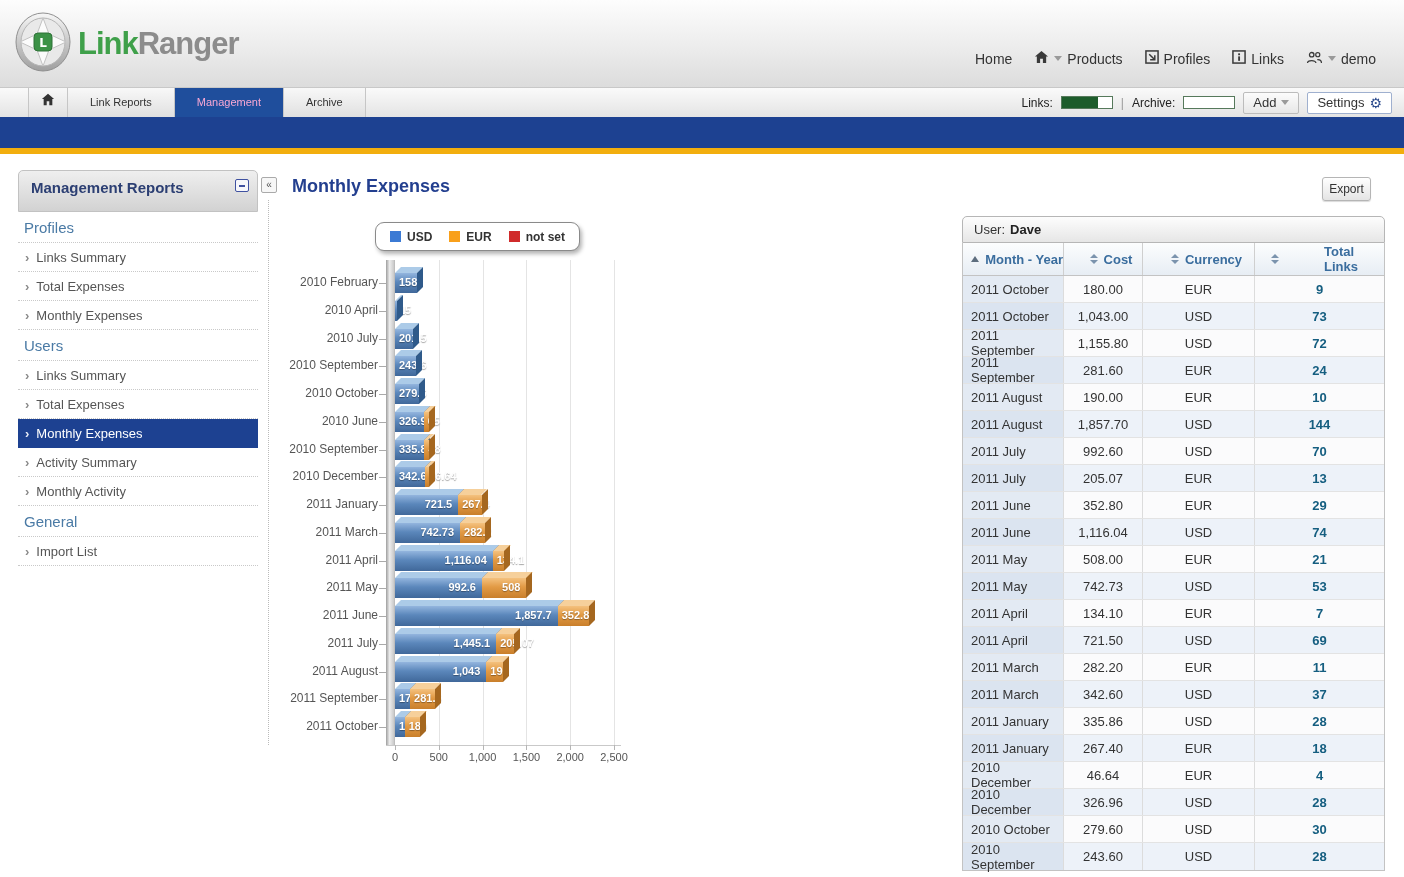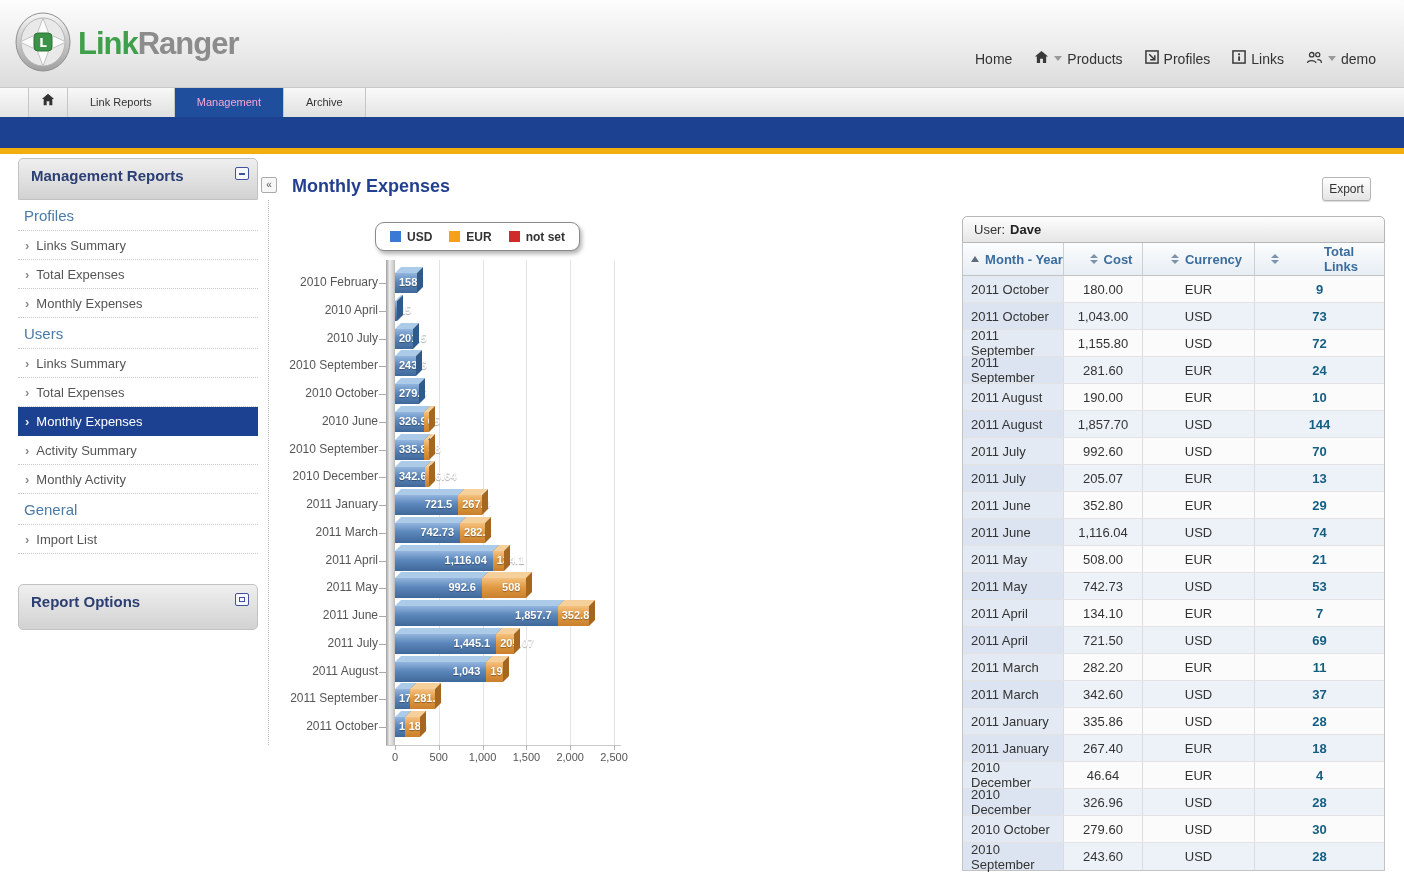--- a/index.html
+++ b/index.html
@@ -36,21 +36,21 @@
     display: flex; align-items: center; gap: 5px; cursor: pointer; }
   .mini-btn.settings { background: #fff; border-color: #9cab cf; border: 1px solid #9fb0cf; }
   .gear { color: #2e4d8f; font-size: 14px; }
 
   
   .band-blue { position: absolute; top: 117px; left: 0; width: 100%; height: 31px; background: #1d4191; }
   .band-yellow { position: absolute; top: 148px; left: 0; width: 100%; height: 6px; background: #f2ae0e; }
 
   
   .side-panel { position: absolute; left: 18px; width: 240px; }
-  .p1 { top: 158px; }
+  .p1 { top: 170px; }
   .p2 { top: 584px; }
   .panel-head { height: 42px; background: linear-gradient(#efefef, #d2d2d2); border: 1px solid #c2c2c2;
     border-radius: 5px 5px 0 0; display: flex; align-items: flex-start; padding: 8px 8px 0 12px;
     font-size: 15px; font-weight: bold; color: #2c3f73; }
   .p2 .panel-head { height: 46px; border-radius: 5px; }
   .win-icon { margin-left: auto; width: 14px; height: 13px; border: 1px solid #3f51a0; border-radius: 2px;
     background: #f6f7fb; position: relative; cursor: pointer; }
   .win-icon.minimize::after { content: ""; position: absolute; left: 3px; right: 3px; top: 5px; height: 2px; background: #3f51a0; }
   .win-icon.restore::after { content: ""; position: absolute; left: 3px; right: 3px; top: 3px; bottom: 3px; border: 1px solid #3f51a0; }
   .side-body { background: #fff; }
@@ -105,21 +105,21 @@
     text-shadow: 0 1px 1px rgba(0,0,0,0.35); }
 
   
   .tbl { position: absolute; left: 962px; top: 216px; width: 423px; }
   .tbl-head { height: 27px; background: linear-gradient(#fdfdfd, #e6e6e6); border: 1px solid #b6b6b6;
     border-radius: 5px 5px 0 0; display: flex; align-items: center; padding: 0 11px; font-size: 13px; color: #333; gap: 5px; }
   .tbl-head b { color: #222; }
   .tbl-cols { display: flex; height: 33px; border: 1px solid #c3c3c3; border-top: none;
     background: linear-gradient(#fcfdfe, #e7edf4); font-size: 13px; font-weight: bold; color: #3a6d9e; }
   .hcell { display: flex; align-items: center; justify-content: center; border-left: 1px solid #cfcfcf; cursor: pointer; padding-left: 16px; }
-  .hcell.c0 { justify-content: center; padding-left: 8px; border-left: none; }
+  .hcell.c0 { justify-content: flex-end; padding-left: 8px; border-left: none; }
   .tbl-body { border: 1px solid #c3c3c3; border-top: none; }
   .trow { display: flex; height: 27px; font-size: 13px; color: #333; border-bottom: 1px solid #e3e3e3; background: #fbfbfc; }
   .trow:last-child { border-bottom: none; }
   .tcell { display: flex; align-items: center; justify-content: center; border-left: 1px solid #dcdcdc; }
   .tcell.c0 { justify-content: flex-start; padding-left: 8px; border-left: none; background: #e3eaf3; }
   .trow.even { background: #edf2f9; }
   .trow.even .tcell.c0 { background: #dbe4f0; }
   .tcell.c3 { font-weight: bold; color: #155e80; }
   .c0 { width: 100px; } .c1 { width: 79px; } .c2 { width: 112px; } .c3 { width: 130px; gap: 39px; }
   .s-up { width: 0; height: 0; border-left: 4px solid transparent; border-right: 4px solid transparent;
@@ -197,20 +197,39 @@
     <div class="tabs">
       <div class="tab first">
         <span><svg width="14" height="13" viewBox="0 0 16 15">
               <path d="M8 1 L15 7 H13 V14 H9.5 V9.5 H6.5 V14 H3 V7 H1 Z" fill="#333"></path>
             </svg></span>
       </div>
       <div class="tab">Link Reports</div>
       <div class="tab active">Management</div>
       <div class="tab">Archive</div>
     </div>
+    <div class="tab-right">
+      <span>Links:</span>
+      <span class="pbar">
+          <span class="fill" id="links-fill" style="width: 72%;"></span>
+        </span>
+      <span class="sep">|</span>
+      <span>Archive:</span>
+      <span class="pbar">
+          <span class="fill" id="archive-fill" style="width: 0%;"></span>
+        </span>
+      <span class="mini-btn">
+          <span>Add</span>
+          <span class="caret"></span>
+        </span>
+      <span class="mini-btn settings">
+          <span>Settings</span>
+          <span class="gear">⚙</span>
+        </span>
+    </div>
   </div>
 
   <div class="band-blue"></div>
   <div class="band-yellow"></div>
 
   <div class="side-panel p1">
     <div class="panel-head">
       <span>Management Reports</span>
       <span class="win-icon minimize"></span>
     </div>
@@ -248,26 +267,20 @@
         <div class="side-item">
           <span class="chev">›</span>
           <span>Monthly Activity</span>
         </div>
         <div class="side-heading">General</div>
         <div class="side-item">
           <span class="chev">›</span>
           <span>Import List</span>
         </div>
       </div>
-  </div>
-  <div class="side-panel p2">
-    <div class="panel-head">
-      <span>Report Options</span>
-      <span class="win-icon restore"></span>
-    </div>
   </div>
 
   <div class="collapse-btn">«</div>
   <div class="v-divider"></div>
 
   <div class="main-title">Monthly Expenses</div>
   <div class="export-btn">Export</div>
 
   <div class="legend">
     <span class="lg-item">

